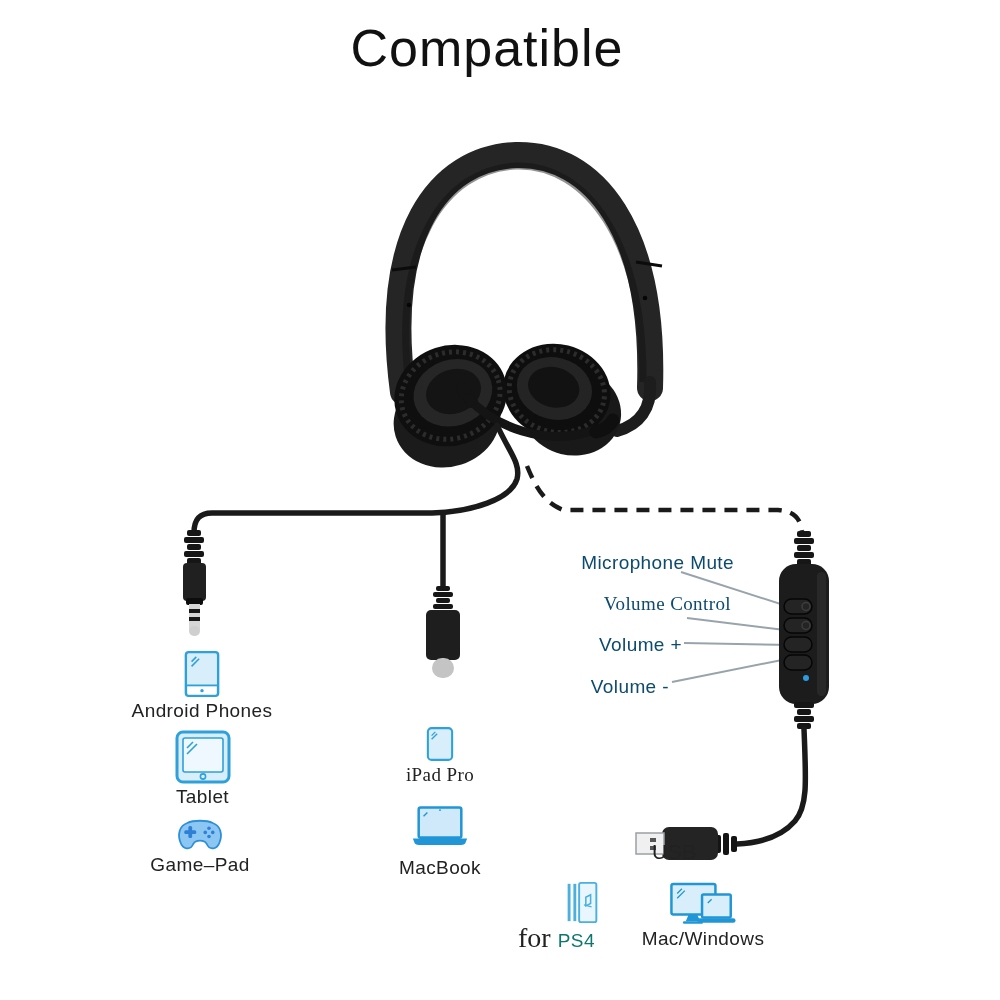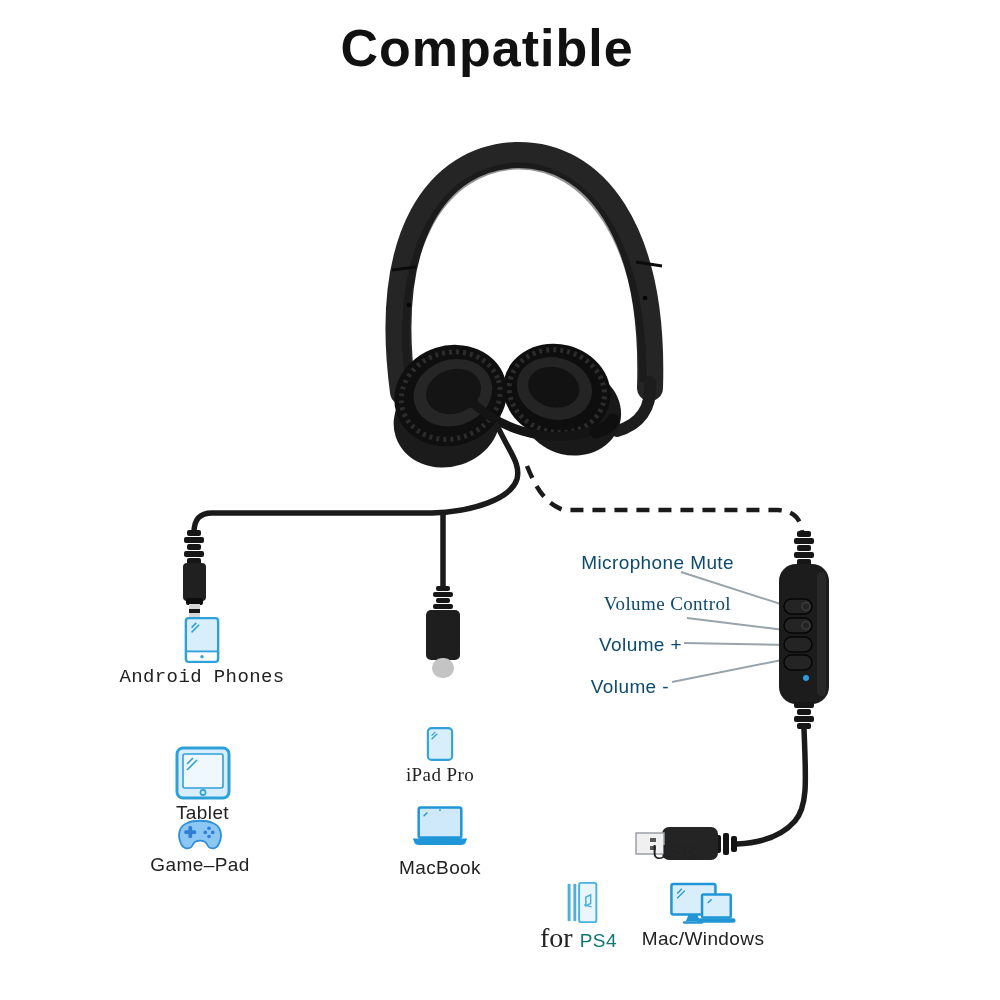--- a/index.html
+++ b/index.html
@@ -3,21 +3,21 @@
 <meta charset="utf-8">
 <style>
   html,body{margin:0;padding:0;background:#ffffff;}
   #canvas{
     position:relative;width:1000px;height:1000px;background:#ffffff;overflow:hidden;
     font-family:"Liberation Sans", sans-serif;color:#1d1d1d;
   }
   .abs{position:absolute;}
   #page-title{
     top:18px;left:0;width:974px;text-align:center;
-    font-size:52px;font-weight:bold;letter-spacing:1px;color:#111;
+    font-size:52px;font-weight:normal;letter-spacing:1px;color:#111;
   }
   #scene-svg{top:0;left:0;}
   .callout{
     font-size:19px;letter-spacing:.4px;color:#0c4a6e;white-space:nowrap;
   }
   .device{
     display:flex;flex-direction:column;align-items:center;
   }
   .device-label{
     font-size:19px;letter-spacing:.4px;color:#222;white-space:nowrap;margin-top:2px;
@@ -141,32 +141,32 @@
     </g>
   </svg>
 
   <div class="abs callout" style="right:266px;top:552px;">Microphone Mute</div>
   <div class="abs callout" style="right:269px;top:593px;font-family:Liberation Serif, serif;">Volume Control</div>
   <div class="abs callout" style="right:318px;top:634px;">Volume +</div>
   <div class="abs callout" style="right:331px;top:676px;margin-left:44px;">Volume -</div>
 
   <div id="usb-label" class="abs" style="left:652px;top:800px;margin-top:40px;">USB</div>
 
-  <div class="abs device" style="left:112px;top:616px;width:180px;font-family:Liberation Mono, monospace;">
+  <div class="abs device" style="left:112px;top:650px;width:180px;">
     <svg width="38" height="48" viewBox="0 0 40 50">
       <rect x="3" y="2" width="34" height="46" rx="3" fill="#d9eefb" stroke="#2ea0da" stroke-width="2.5"></rect>
       <line x1="3" y1="37" x2="37" y2="37" stroke="#2ea0da" stroke-width="2"></line>
       <rect x="5" y="38.5" width="30" height="8" fill="#ffffff"></rect>
       <circle cx="20" cy="42.5" r="1.8" fill="#2ea0da"></circle>
       <path d="M9,12 l5,-5 M9,17 l8,-8" stroke="#2ea0da" stroke-width="1.6" fill="none"></path>
     </svg>
     <div class="device-label">Android Phones</div>
   </div>
 
-  <div class="abs device" style="left:130px;top:746px;width:145px;">
+  <div class="abs device" style="left:130px;top:730px;width:145px;">
     <svg width="56" height="54" viewBox="0 0 56 54">
       <rect x="2" y="2" width="52" height="50" rx="6" fill="#d9eefb" stroke="#2ea0da" stroke-width="3"></rect>
       <rect x="8" y="8" width="40" height="34" rx="2" fill="#eef8fe" stroke="#2ea0da" stroke-width="1.6"></rect>
       <circle cx="28" cy="46.5" r="2.6" fill="none" stroke="#2ea0da" stroke-width="1.6"></circle>
       <path d="M12,18 l6,-6 M12,24 l10,-10" stroke="#2ea0da" stroke-width="1.6" fill="none"></path>
     </svg>
     <div class="device-label">Tablet</div>
   </div>
 
   <div class="abs device" style="left:120px;top:818px;width:160px;">
@@ -204,21 +204,21 @@
     <svg width="34" height="44" viewBox="0 0 34 46">
       <rect x="2" y="4" width="3" height="39" fill="#49b0e0"></rect>
       <rect x="8" y="4" width="3" height="39" fill="#49b0e0"></rect>
       <rect x="14" y="3" width="18" height="41" rx="2" fill="#eaf6fd" stroke="#49b0e0" stroke-width="2"></rect>
       <g>
         <path d="M21,18 l5,-2.5 v9 l-5,2.5 z" fill="none" stroke="#49b0e0" stroke-width="1.6"></path>
         <path d="M19,26 l8,2" stroke="#49b0e0" stroke-width="1.4"></path>
       </g>
     </svg>
   </div>
-  <div id="ps4-label-row" class="abs" style="left:540px;top:922px;">
+  <div id="ps4-label-row" class="abs" style="left:518px;top:922px;">
     <span id="ps4-label-prefix">for</span>
     <span id="ps4-label-text">PS4</span>
   </div>
 
   <div class="abs device" style="left:630px;top:882px;width:146px;">
     <svg width="68" height="44" viewBox="0 0 70 46">
       <rect x="2" y="2" width="46" height="32" rx="2" fill="#d9eefb" stroke="#2196d6" stroke-width="2.6"></rect>
       <path d="M8,12 l5,-5 M8,17 l8,-8" stroke="#2196d6" stroke-width="1.4" fill="none"></path>
       <path d="M20,34 h9 l3,7 h-15 z" fill="#2196d6"></path>
       <rect x="14" y="41" width="21" height="2.6" rx="1.3" fill="#2196d6"></rect>

